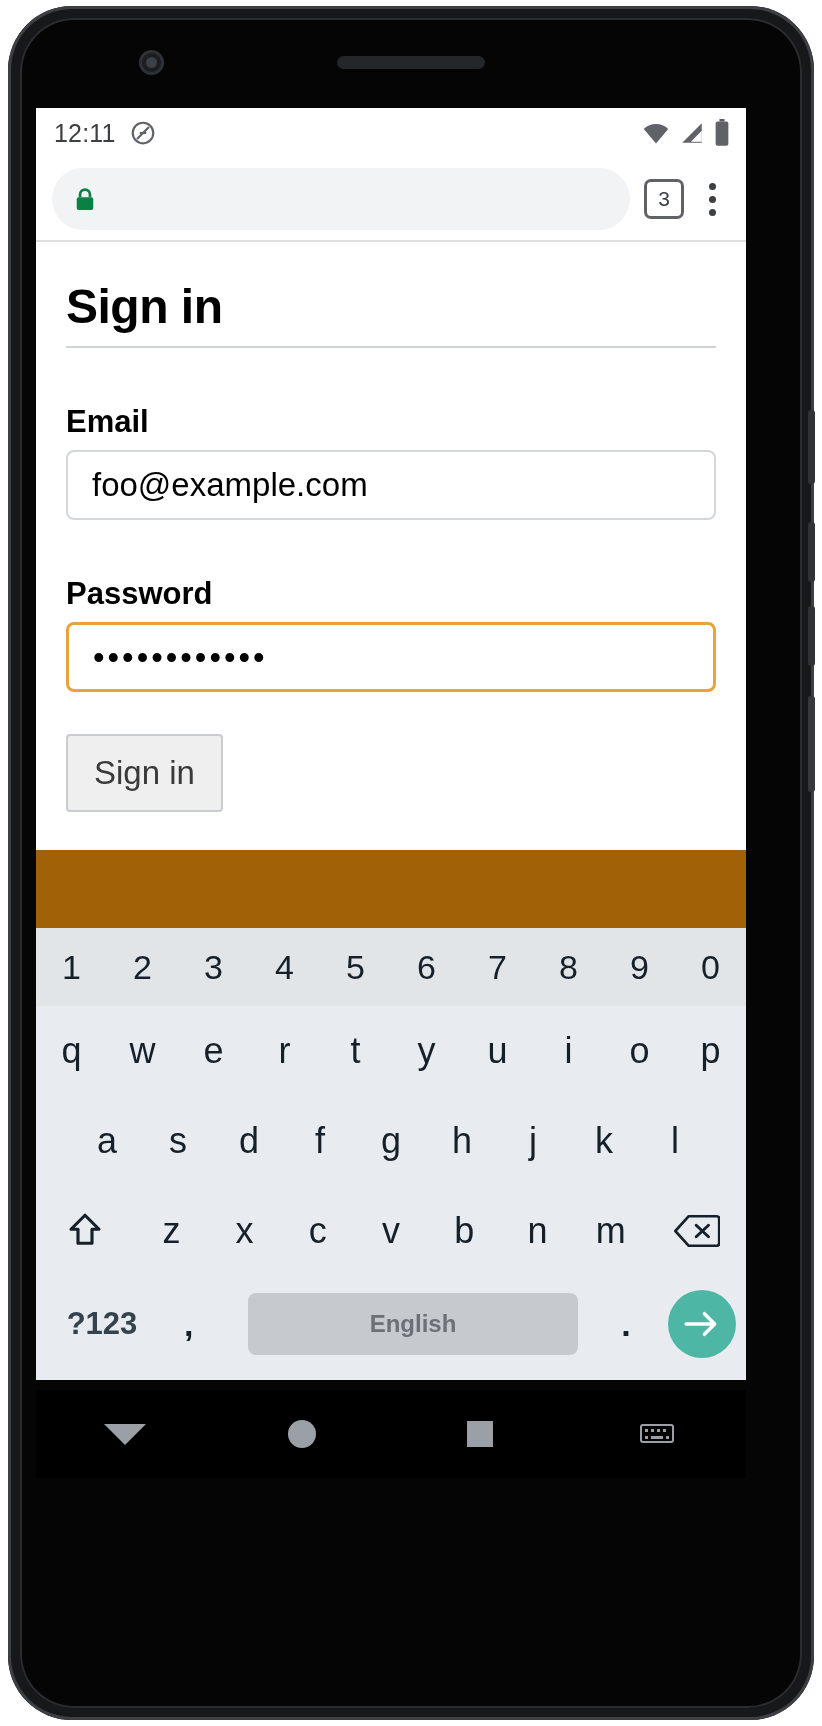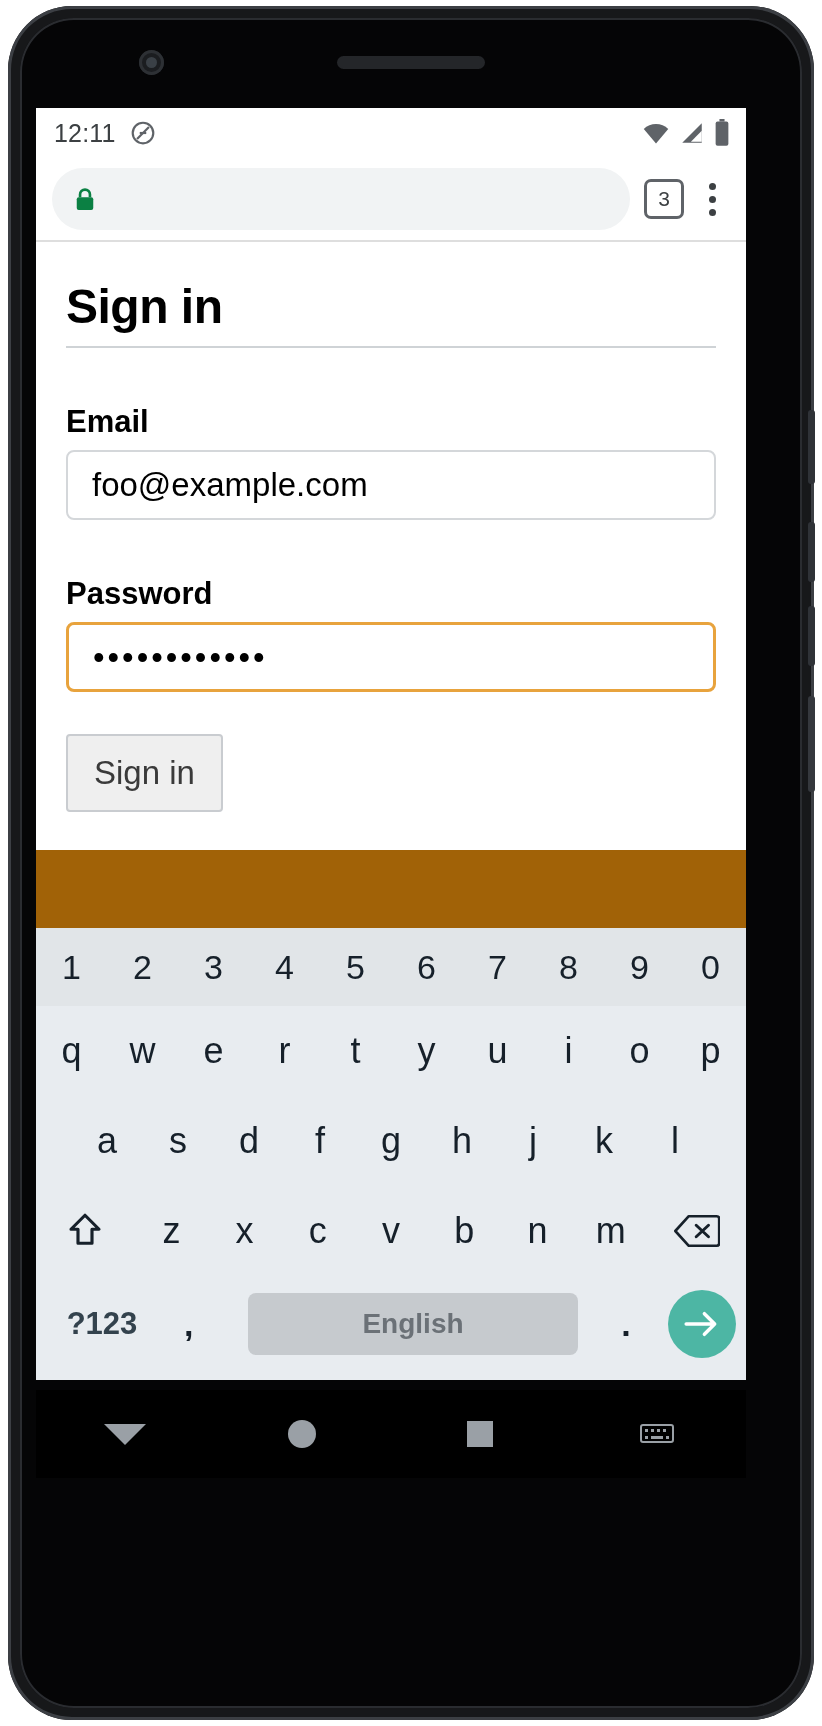--- a/index.html
+++ b/index.html
@@ -288,21 +288,21 @@
     padding-left: 22px;
   }
   .key-period { justify-content: center; padding-left: 0; }
   .key-space {
     flex: 1;
     height: 62px;
     margin: 8px 10px;
     background: #c6cace;
     border-radius: 8px;
     display: flex; align-items: center; justify-content: center;
-    font-size: 28px;
+    font-size: 24px;
     color: #6b7177;
   }
   .key-enter {
     flex: 0 0 76px;
     display: flex; align-items: center; justify-content: center;
   }
   .enter-circle {
     width: 68px; height: 68px;
     border-radius: 50%;
     background: #4db6a4;

